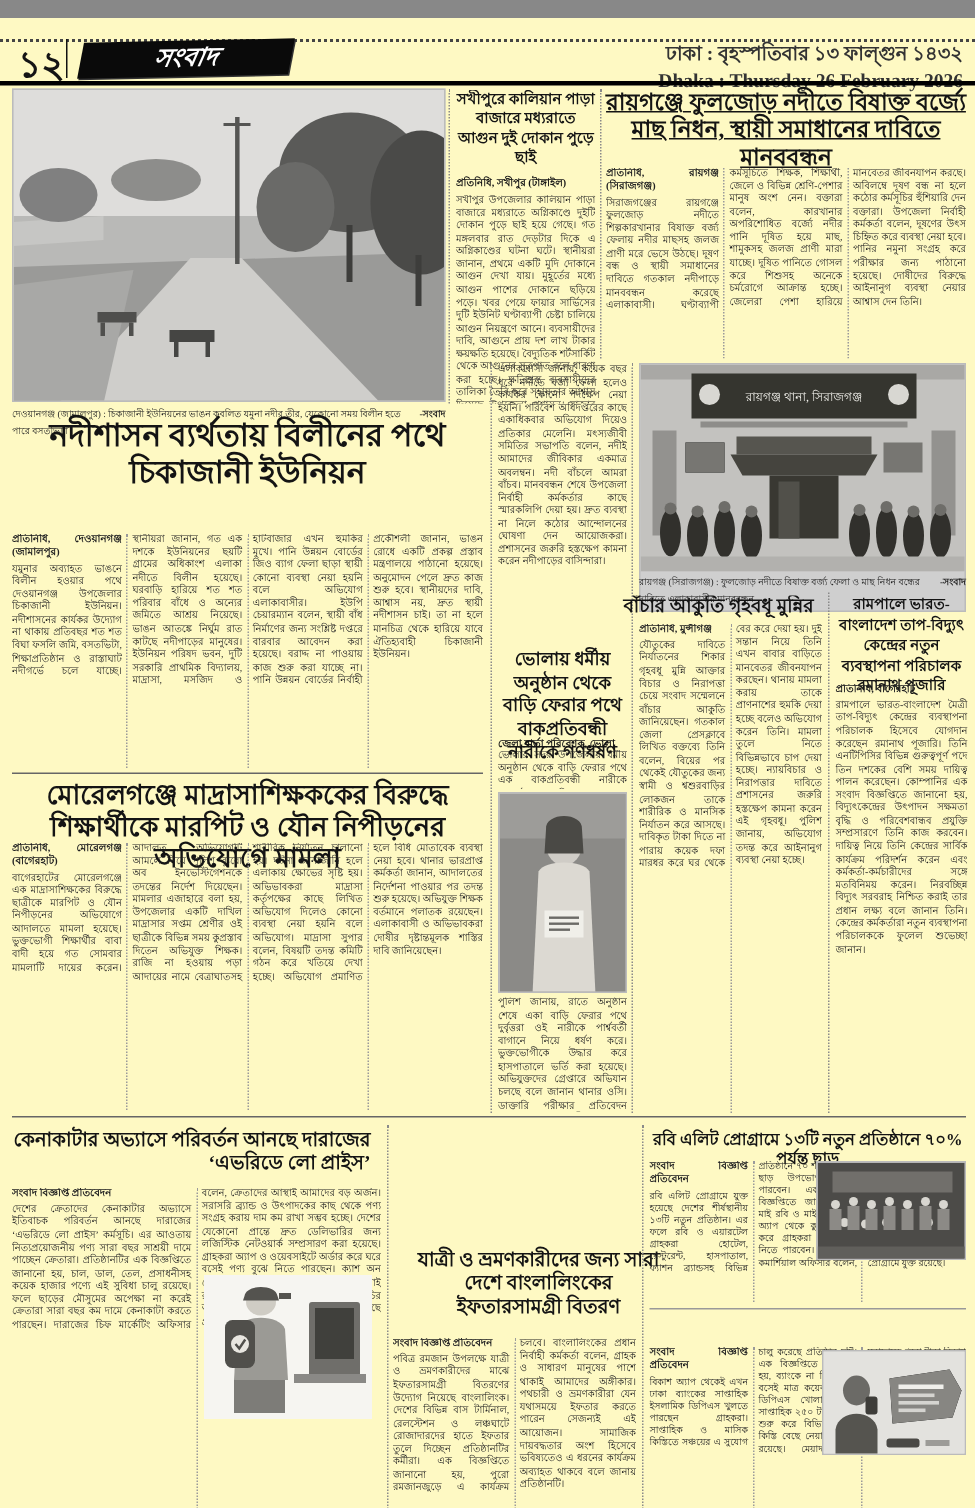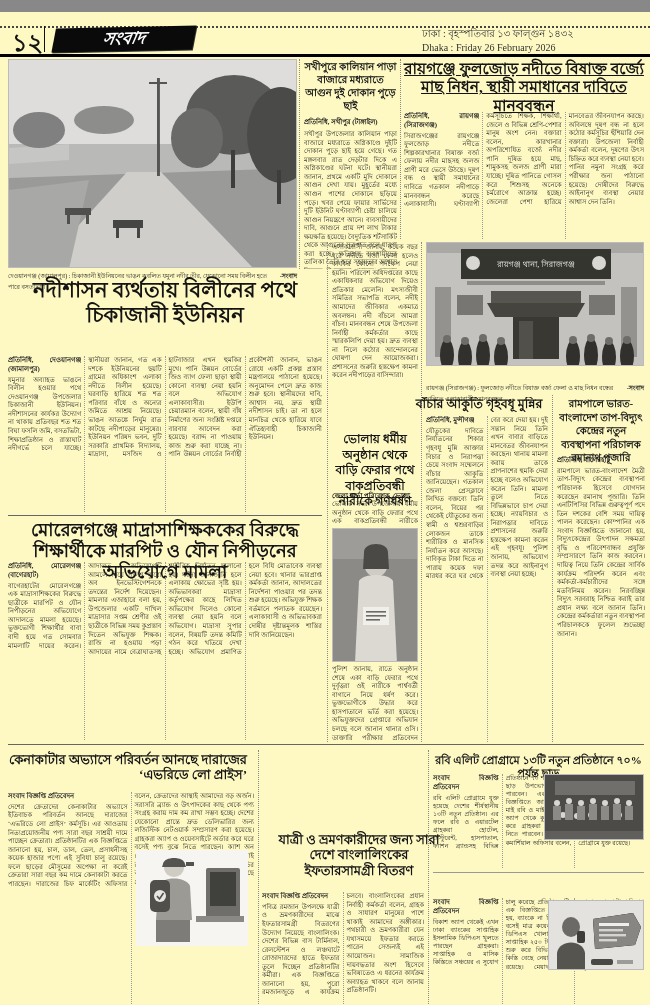--- a/index.html
+++ b/index.html
@@ -7,21 +7,21 @@
         font-family:"Liberation Serif","DejaVu Serif",serif;overflow:hidden;margin:12px auto;}
   .abs{position:absolute;box-sizing:border-box;}
   .dotline{border-top:2px dotted #444;}
   .thickrule{border-top:3px solid #000;}
   .hrule{border-top:1px solid #666;}
   .vdot{border-left:1px dotted #8a8a8a;}
   .pageno{font-size:24px;font-weight:bold;}
   .logo{background:#0a0a0a;color:#fff;display:flex;align-items:center;justify-content:center;
         transform:skew(-12deg) rotate(-1.2deg);font-weight:bold;font-style:italic;font-size:17px;
         box-shadow:1px 1px 0 #333;}
-  .dateblock{font-size:10px;text-align:left;color:#333;line-height:1.35;}
+  .dateblock{font-size:13px;text-align:right;color:#333;line-height:1.35;font-weight:bold;}
   .headline{font-weight:bold;text-align:center;line-height:1.18;letter-spacing:0;}
   .h-xl{font-size:21px;text-align:center;}
   .h-lg{font-size:15.5px;text-decoration:underline;}
   .h-md{font-size:13px;}
   .h-sm{font-size:10px;line-height:1.3;}
   .byline{font-size:6.8px;font-weight:bold;display:block;margin-bottom:2px;}
   .body-text{font-size:6.6px;line-height:1.3;text-align:justify;color:#222;overflow:hidden;}
   .cols-2{column-count:2;column-gap:7px;column-rule:1px dotted #9a9a9a;height:100%;}
   .cols-3{column-count:3;column-gap:7px;column-rule:1px dotted #9a9a9a;height:100%;}
   .cols-4{column-count:4;column-gap:7px;column-rule:1px dotted #9a9a9a;height:100%;}
@@ -37,21 +37,21 @@
 <body>
 
 <div class="page">
 
   <div class="abs dotline" style="left:0;top:14px;width:650px;"></div>
   <div class="abs pageno" style="left:12px;top:12px;">১২</div>
   <div class="abs" style="left:44px;top:14px;height:26px;border-left:1.5px solid #111;"></div>
   <div class="abs logo" style="left:54px;top:15px;width:140px;height:24px;">সংবাদ</div>
   <div class="abs dateblock" style="right:8px;top:15px;width:220px;">
     <div>ঢাকা : বৃহস্পতিবার ১৩ ফাল্গুন ১৪৩২</div>
-    <div>Dhaka : Friday 26 February 2026</div>
+    <div>Dhaka : Thursday 26 February 2026</div>
   </div>
   <div class="abs thickrule" style="left:0;top:42px;width:650px;"></div>
 
   <div class="abs photo" style="left:8px;top:47px;width:289px;height:209px;">
     <svg width="289" height="209" viewBox="0 0 289 209">
       <rect width="289" height="209" fill="#d8d8d6"></rect>
       <rect y="0" width="289" height="84" fill="#dedddb"></rect>
       <rect y="84" width="289" height="34" fill="#b9b9b7"></rect>
       <path d="M0,118 L289,108 L289,209 L0,209 Z" fill="#9a9a98"></path>
       <path d="M30,209 L118,112 L152,112 L245,209 Z" fill="#cfcecb"></path>
@@ -94,21 +94,21 @@
     <div class="body-text cols-3">
       <span class="byline">প্রতিনিধি, রায়গঞ্জ (সিরাজগঞ্জ)</span>
       <span>সিরাজগঞ্জের রায়গঞ্জে ফুলজোড় নদীতে শিল্পকারখানার বিষাক্ত বর্জ্য ফেলায় নদীর মাছসহ জলজ প্রাণী মরে ভেসে উঠছে। দূষণ বন্ধ ও স্থায়ী সমাধানের দাবিতে গতকাল নদীপাড়ে মানববন্ধন করেছে এলাকাবাসী। ঘণ্টাব্যাপী কর্মসূচিতে শিক্ষক, শিক্ষার্থী, জেলে ও বিভিন্ন শ্রেণি-পেশার মানুষ অংশ নেন। বক্তারা বলেন, কারখানার অপরিশোধিত বর্জ্যে নদীর পানি দূষিত হয়ে মাছ, শামুকসহ জলজ প্রাণী মারা যাচ্ছে। দূষিত পানিতে গোসল করে শিশুসহ অনেকে চর্মরোগে আক্রান্ত হচ্ছে। জেলেরা পেশা হারিয়ে মানবেতর জীবনযাপন করছে। অবিলম্বে দূষণ বন্ধ না হলে কঠোর কর্মসূচির হুঁশিয়ারি দেন বক্তারা। উপজেলা নির্বাহী কর্মকর্তা বলেন, দূষণের উৎস চিহ্নিত করে ব্যবস্থা নেয়া হবে। পানির নমুনা সংগ্রহ করে পরীক্ষার জন্য পাঠানো হয়েছে। দোষীদের বিরুদ্ধে আইনানুগ ব্যবস্থা নেয়ার আশ্বাস দেন তিনি।</span>
     </div>
   </div>
 
   <div class="abs vdot" style="left:327px;top:230px;height:500px;"></div>
   <div class="abs body-text" style="left:332px;top:231px;width:86px;height:186px;">এলাকাবাসী জানায়, কয়েক বছর ধরে নদীতে বর্জ্য ফেলা হলেও কার্যকর কোনো পদক্ষেপ নেয়া হয়নি। পরিবেশ অধিদপ্তরের কাছে একাধিকবার অভিযোগ দিয়েও প্রতিকার মেলেনি। মৎস্যজীবী সমিতির সভাপতি বলেন, নদীই আমাদের জীবিকার একমাত্র অবলম্বন। নদী বাঁচলে আমরা বাঁচব। মানববন্ধন শেষে উপজেলা নির্বাহী কর্মকর্তার কাছে স্মারকলিপি দেয়া হয়। দ্রুত ব্যবস্থা না নিলে কঠোর আন্দোলনের ঘোষণা দেন আয়োজকরা। প্রশাসনের জরুরি হস্তক্ষেপ কামনা করেন নদীপাড়ের বাসিন্দারা।</div>
 
   <div class="abs vdot" style="left:421px;top:230px;height:500px;"></div>
-  <div class="abs photo" style="left:426px;top:230px;width:218px;height:124px;">
+  <div class="abs photo" style="left:426px;top:230px;width:218px;height:166px;">
     <svg width="218" height="138" viewBox="0 0 218 138">
       <rect width="218" height="138" fill="#c3c2bf"></rect>
       <rect x="0" y="0" width="218" height="10" fill="#a9a8a5"></rect>
       <rect x="34" y="6" width="150" height="30" fill="#35352f"></rect>
       <circle cx="46" cy="20" r="7" fill="#d8d7d2"></circle>
       <circle cx="172" cy="20" r="7" fill="#d8d7d2"></circle>
       <text x="109" y="24" font-size="8" fill="#f2f1ec" text-anchor="middle">রায়গঞ্জ থানা, সিরাজগঞ্জ</text>
       <rect x="40" y="38" width="138" height="4" fill="#8e8d8a"></rect>
       <rect x="8" y="44" width="16" height="70" fill="#93928f"></rect>
       <rect x="194" y="44" width="16" height="70" fill="#93928f"></rect>

